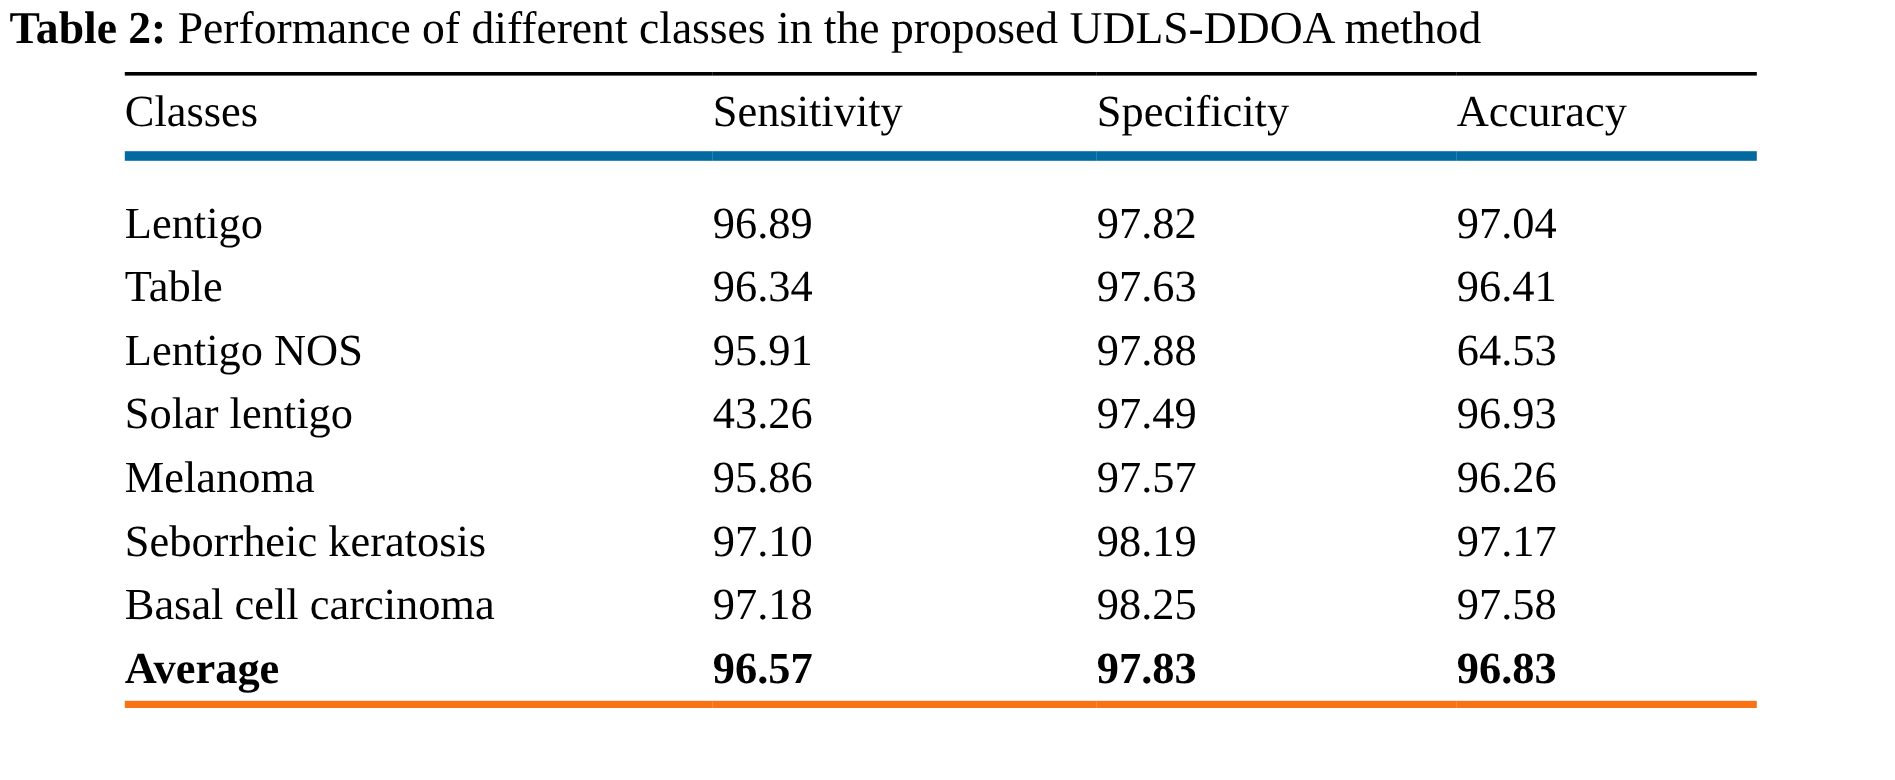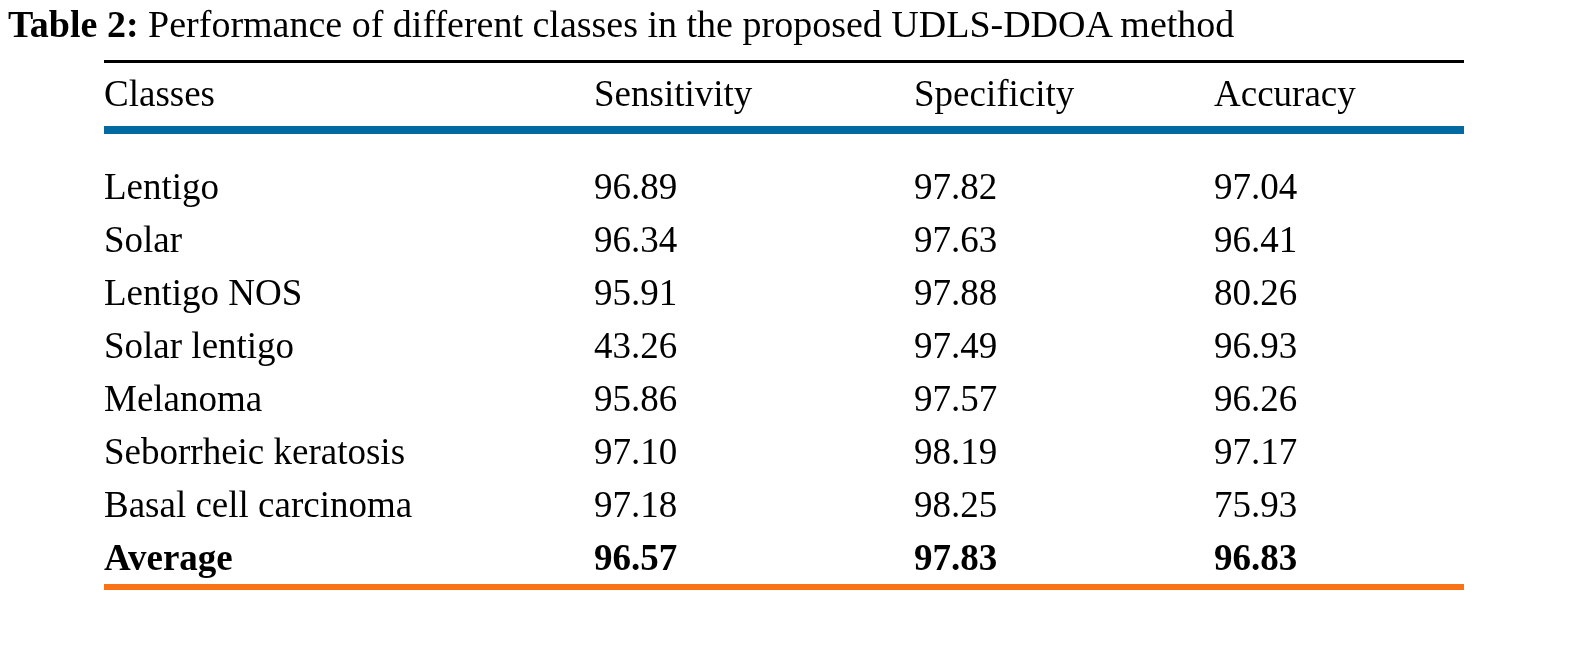--- a/index.html
+++ b/index.html
@@ -109,30 +109,30 @@
             <td></td>
             <td></td>
         </tr>
         <tr>
           <td>Lentigo</td>
           <td>96.89</td>
           <td>97.82</td>
           <td>97.04</td>
         </tr>
         <tr>
-          <td>Solar</td>
+          <td>Table</td>
           <td>96.34</td>
           <td>97.63</td>
           <td>96.41</td>
         </tr>
         <tr>
           <td>Lentigo NOS</td>
           <td>95.91</td>
           <td>97.88</td>
-          <td>80.26</td>
+          <td>64.53</td>
         </tr>
         <tr>
           <td>Solar lentigo</td>
           <td>43.26</td>
           <td>97.49</td>
           <td>96.93</td>
         </tr>
         <tr>
           <td>Melanoma</td>
           <td>95.86</td>
@@ -142,21 +142,21 @@
         <tr>
           <td>Seborrheic keratosis</td>
           <td>97.10</td>
           <td>98.19</td>
           <td>97.17</td>
         </tr>
         <tr>
           <td>Basal cell carcinoma</td>
           <td>97.18</td>
           <td>98.25</td>
-          <td>75.93</td>
+          <td>97.58</td>
         </tr>
         <tr class="average-row rule-bottom">
           <td>Average</td>
           <td>96.57</td>
           <td>97.83</td>
           <td>96.83</td>
         </tr>
       </tbody>
     </table>
   </div>

